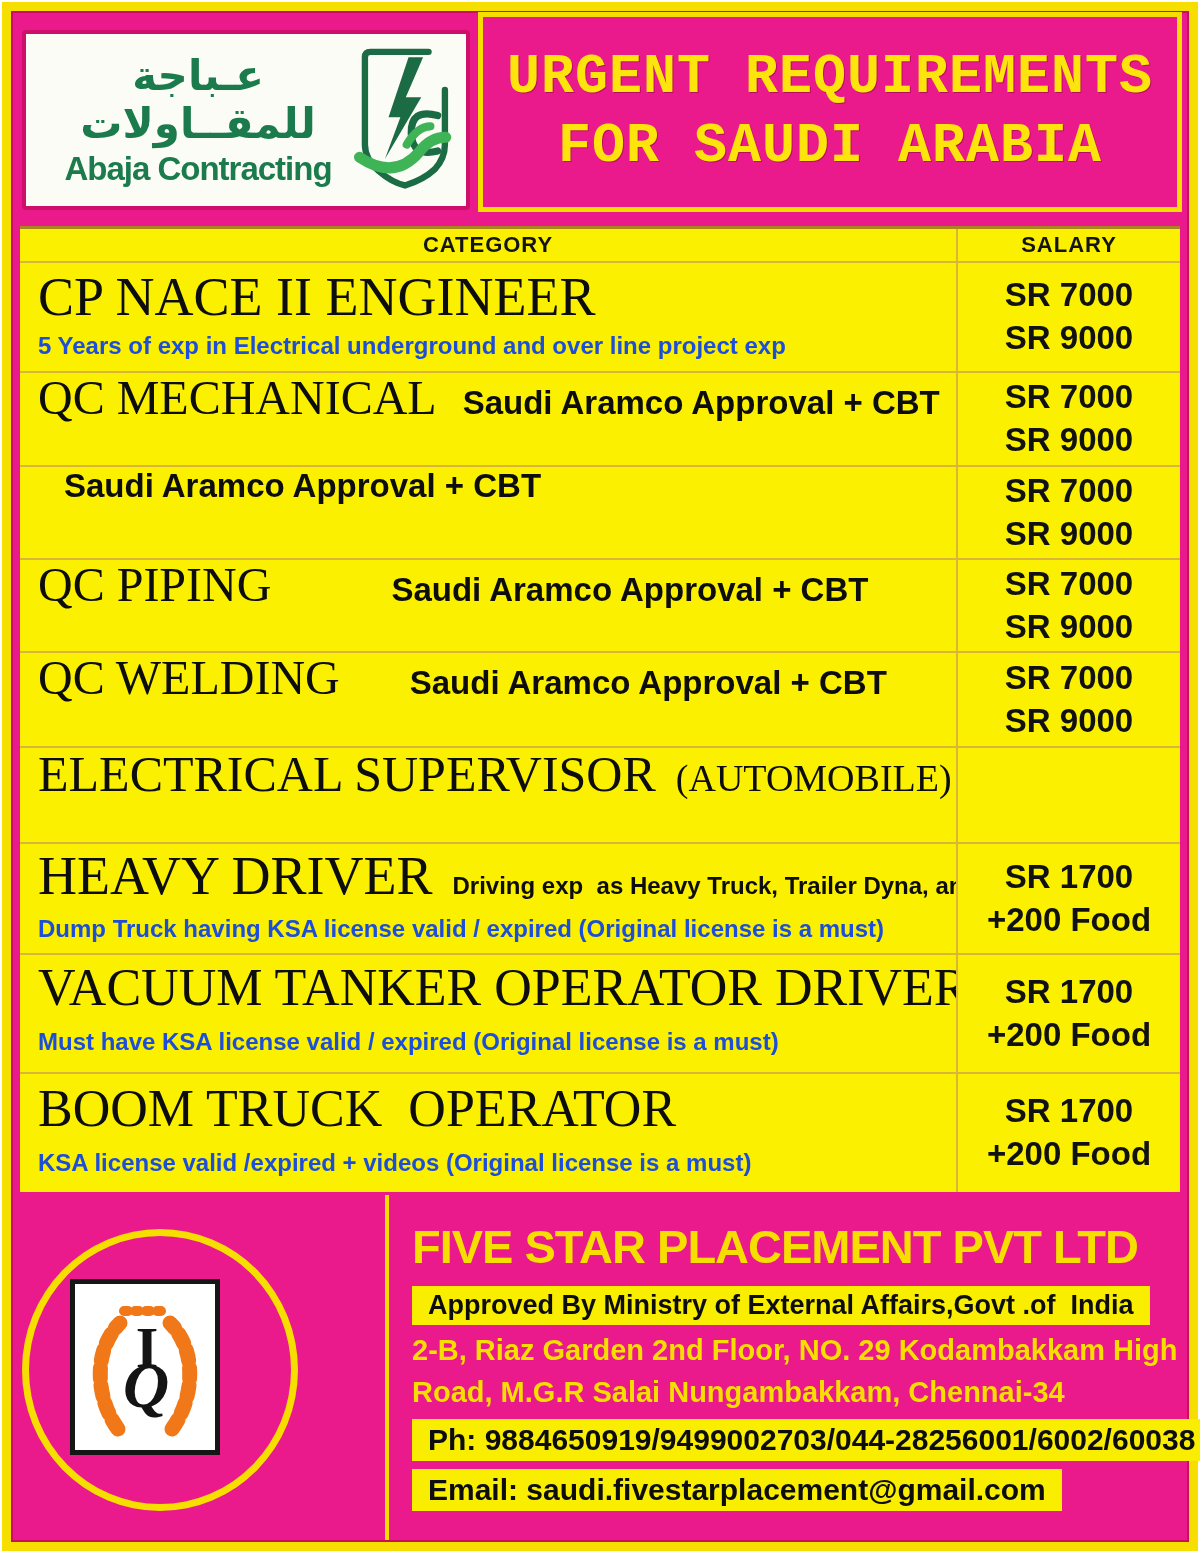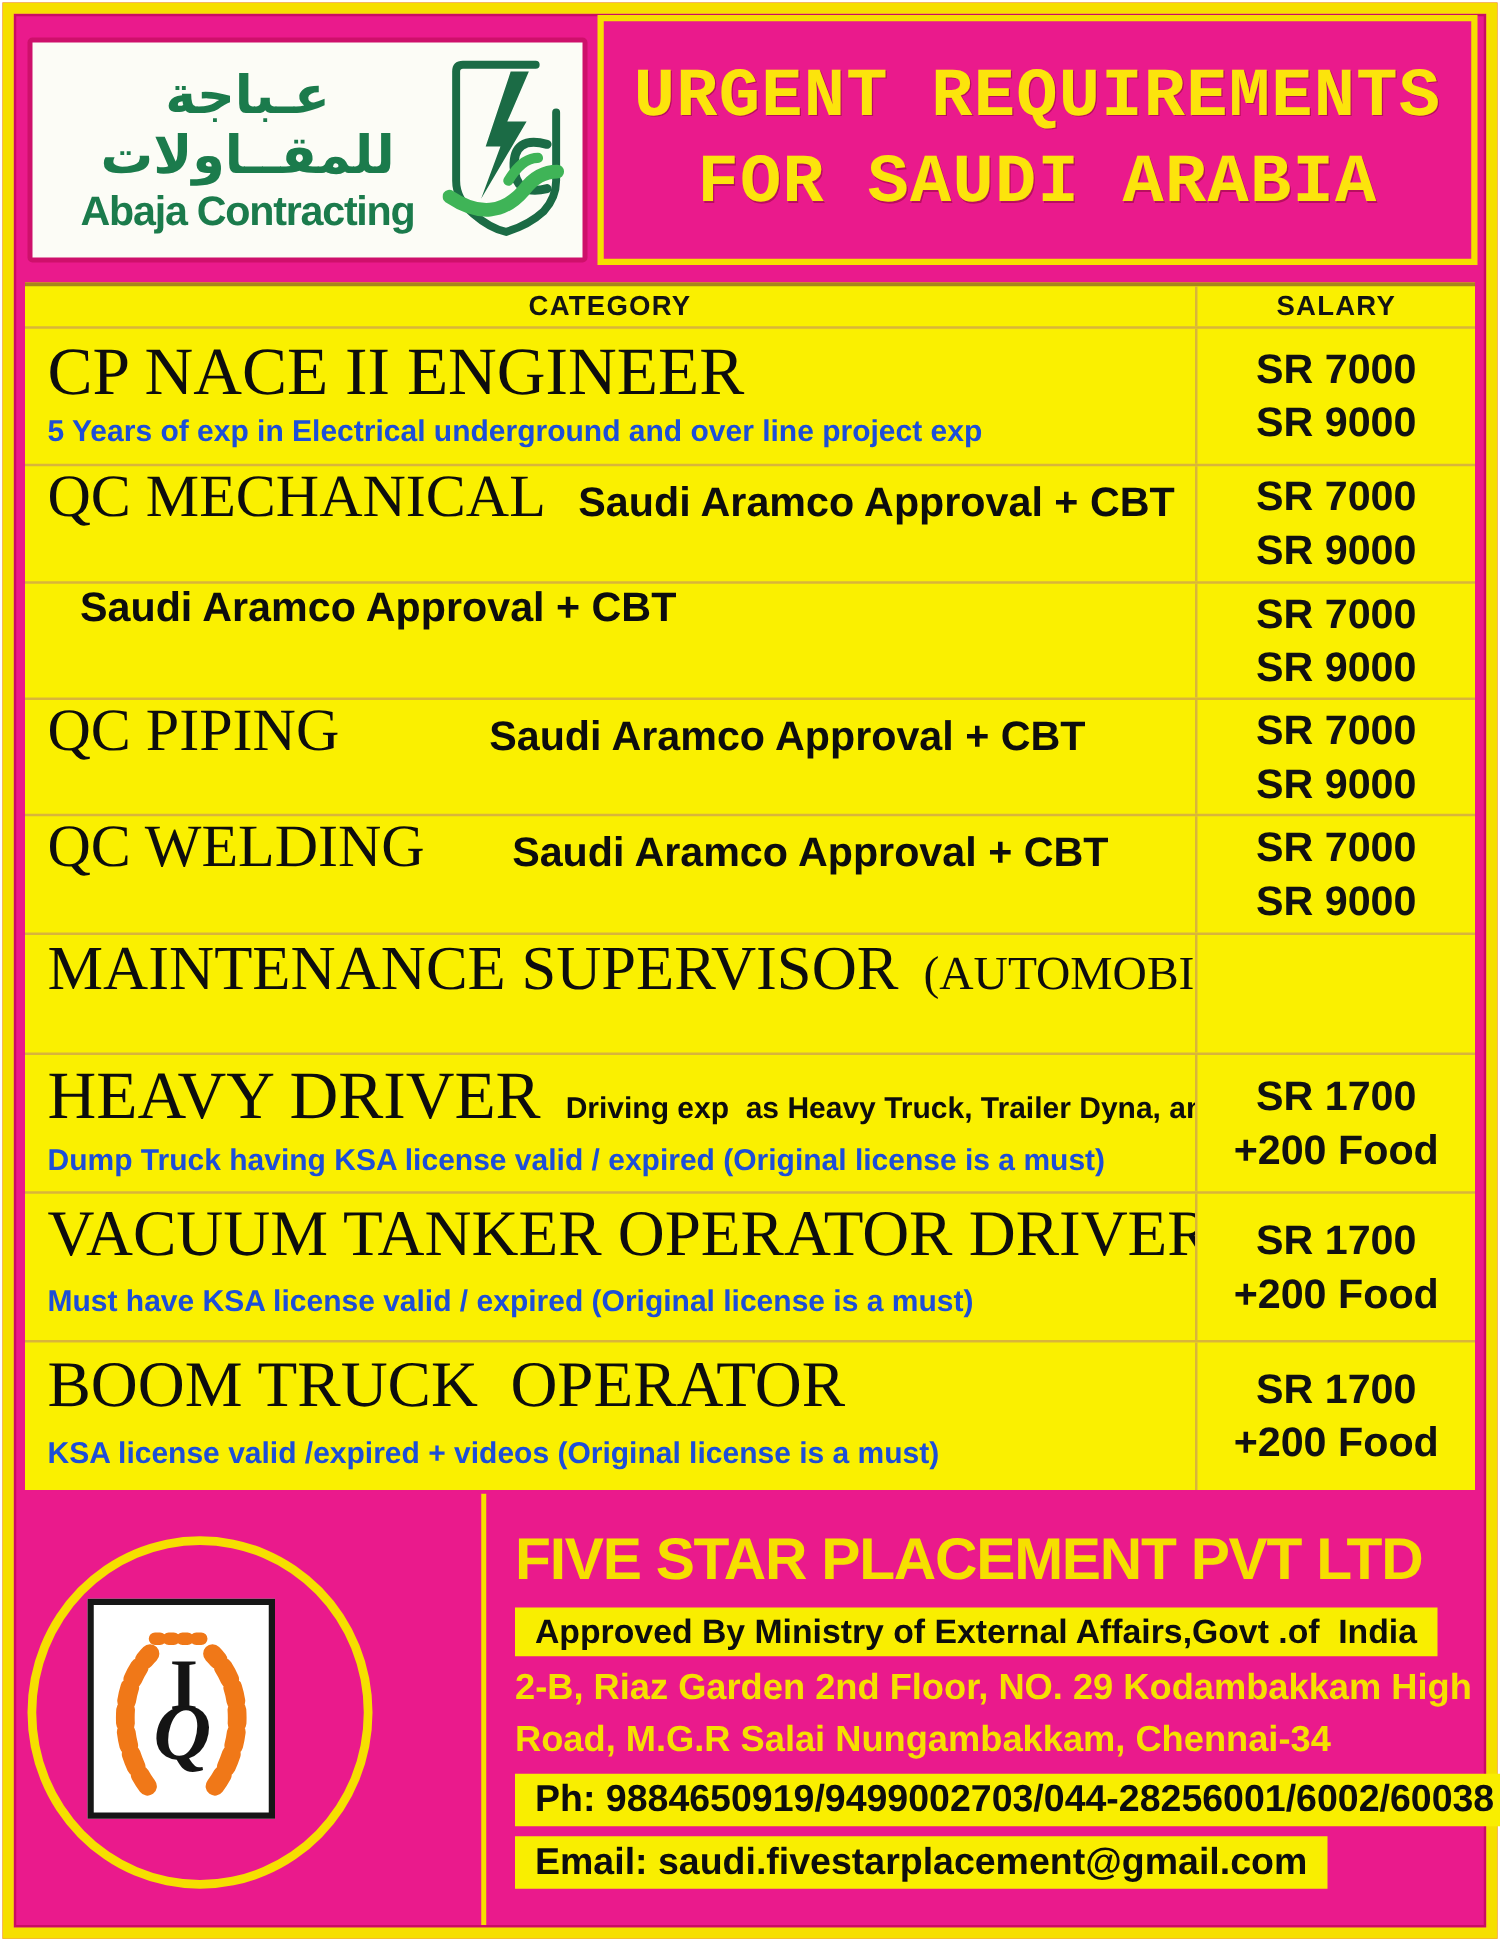--- a/index.html
+++ b/index.html
@@ -149,21 +149,21 @@
         <div class="inline-note" style="font-size:33px;margin-left:70px">Saudi Aramco Approval + CBT</div>
       </div>
       <div class="sal">
         <div>SR 7000</div>
         <div>SR 9000</div>
       </div>
     </div>
 
     <div class="trow" style="height:96px">
       <div class="cat rowline">
-        <div class="big" style="font-size:50px">MAINTENANCE SUPERVISOR</div>
+        <div class="big" style="font-size:50px">ELECTRICAL SUPERVISOR</div>
         <div class="big" style="font-size:38px;margin-left:20px">(AUTOMOBILE)</div>
       </div>
     </div>
 
     <div class="trow" style="height:111px">
       <div class="cat">
         <div class="rowline">
           <div class="big" style="font-size:54px;margin-top:4px">HEAVY DRIVER</div>
           <div class="inline-note" style="font-size:24px;margin-left:20px">Driving exp  as Heavy Truck, Trailer Dyna, and</div>
         </div>

